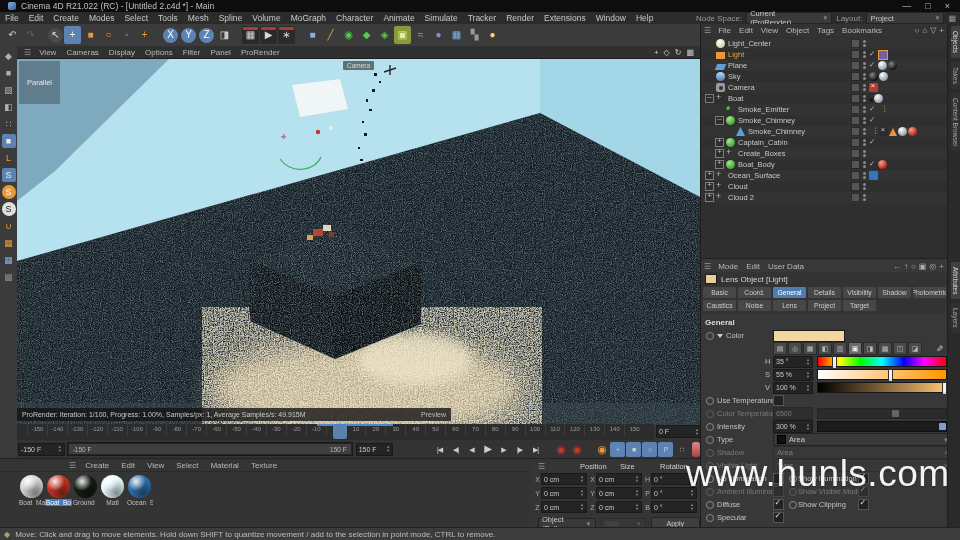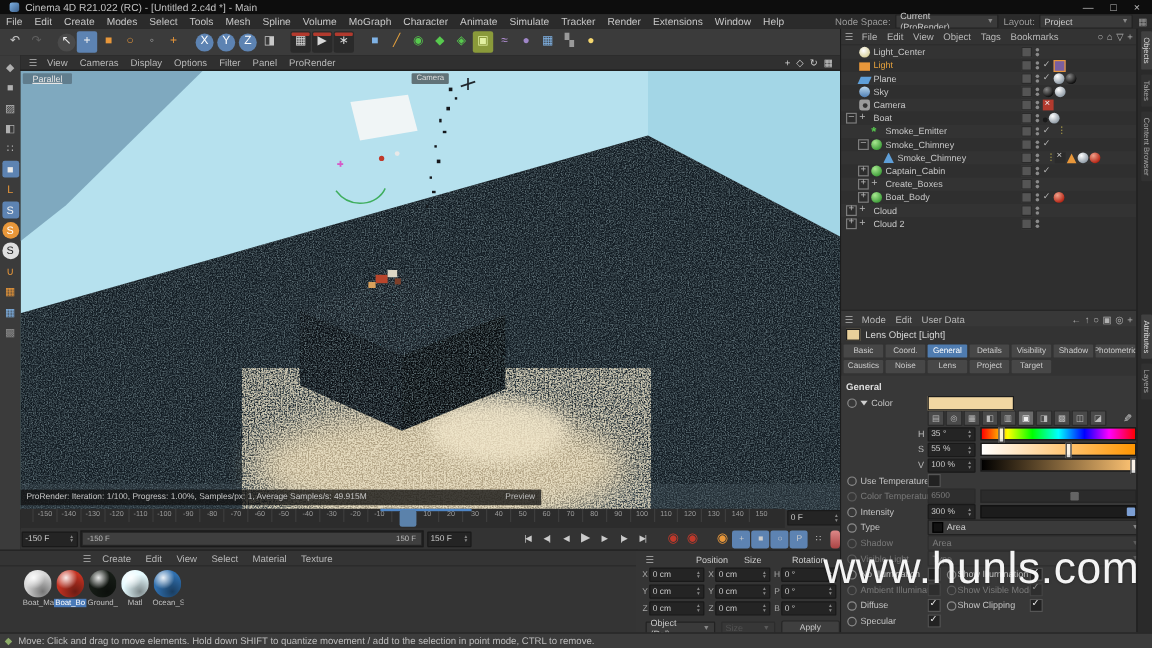--- a/index.html
+++ b/index.html
@@ -35,21 +35,21 @@
   .lbtn i{font-style:normal;font-size:9px;line-height:1;}
   .b-or{background:#e8973a;border-radius:50%;}
   .b-wh{background:#e0e0e0;border-radius:50%;}
   
   .vp{left:17px;top:46px;width:683px;height:378px;background:#222;}
   .vp-menu{height:12px;background:#303030;display:flex;align-items:center;font-size:8px;color:#b8b8b8;padding:0 4px;border-bottom:1px solid #1c1c1c;}
   .vp-menu .mitem{padding:0 5px;}
   .burger{color:#999;font-size:8px;padding:0 3px;}
   .vp-nav{margin-left:auto;display:flex;gap:5px;color:#cfcfcf;font-size:8px;padding-right:2px;}
   .vp-canvas{position:relative;width:683px;height:366px;overflow:hidden;}
-  .proj-chip{position:absolute;left:2px;top:2px;font-size:7.5px;color:#e6e6e6;background:rgba(60,70,80,.45);padding:0 8px;border-radius:1px;text-decoration:underline;}
+  .proj-chip{position:absolute;left:2px;top:2px;font-size:7.5px;color:#e6e6e6;background:rgba(60,70,80,.45);padding:17px 8px;border-radius:1px;}
   .cam-chip{position: absolute;left:326px;top:2px;font-size:6.5px;color:#ddd;background:rgba(40,40,40,.6);padding:1px 4px;border-radius:1px;}
   .vp-status{position:absolute;left:0;top:349px;width:424px;height:13px;background:rgba(18,18,18,.78);display:flex;align-items:center;font-size:7px;color:#c9c9c9;padding:0 5px;}
   .vp-status .prev{margin-left:auto;color:#bdbdbd;}
   
   .ruler{left:17px;top:424px;width:637px;height:16px;background:#2c2c2c;border-bottom:1px solid #1e1e1e;position:absolute;}
   .ticks{display:flex;height:100%;padding:0 10px;align-items:flex-start;}
   .tick{flex:1;text-align:center;font-size:6px;color:#9a9a9a;padding-top:2px;border-left:1px solid #3d3d3d;height:9px;}
   .playhead{position:absolute;left:316px;top:1px;width:14px;height:14px;background:#5b82ab;border-radius:2px;}
   .prange{position:absolute;left:300px;top:0;width:76px;height:2px;background:#4f86c6;}
   .framebox{left:656px;top:425px;width:42px;height:13px;position:absolute;}
@@ -1040,20 +1040,35 @@
           <span class="vdots">
             <i></i>
             <i></i>
           </span>
           <span class="otags">
             <span class="tag t-check"></span>
             <span class="tag t-mat-red"></span>
           </span>
         </div>
 
+        <div class="orow">
+          <span class="ind d0"></span>
+          <span class="expand ex-plus"></span>
+          <span class="oicon ic-null"></span>
+          <span class="olabel">Ocean_Surface</span>
+          <span class="osp"></span>
+          <span class="tgl"></span>
+          <span class="vdots">
+            <i></i>
+            <i></i>
+          </span>
+          <span class="otags">
+            <span class="tag t-mat-blue"></span>
+          </span>
+        </div>
 
         <div class="orow">
           <span class="ind d0"></span>
           <span class="expand ex-plus"></span>
           <span class="oicon ic-null"></span>
           <span class="olabel">Cloud</span>
           <span class="osp"></span>
           <span class="tgl"></span>
           <span class="vdots">
             <i></i>

